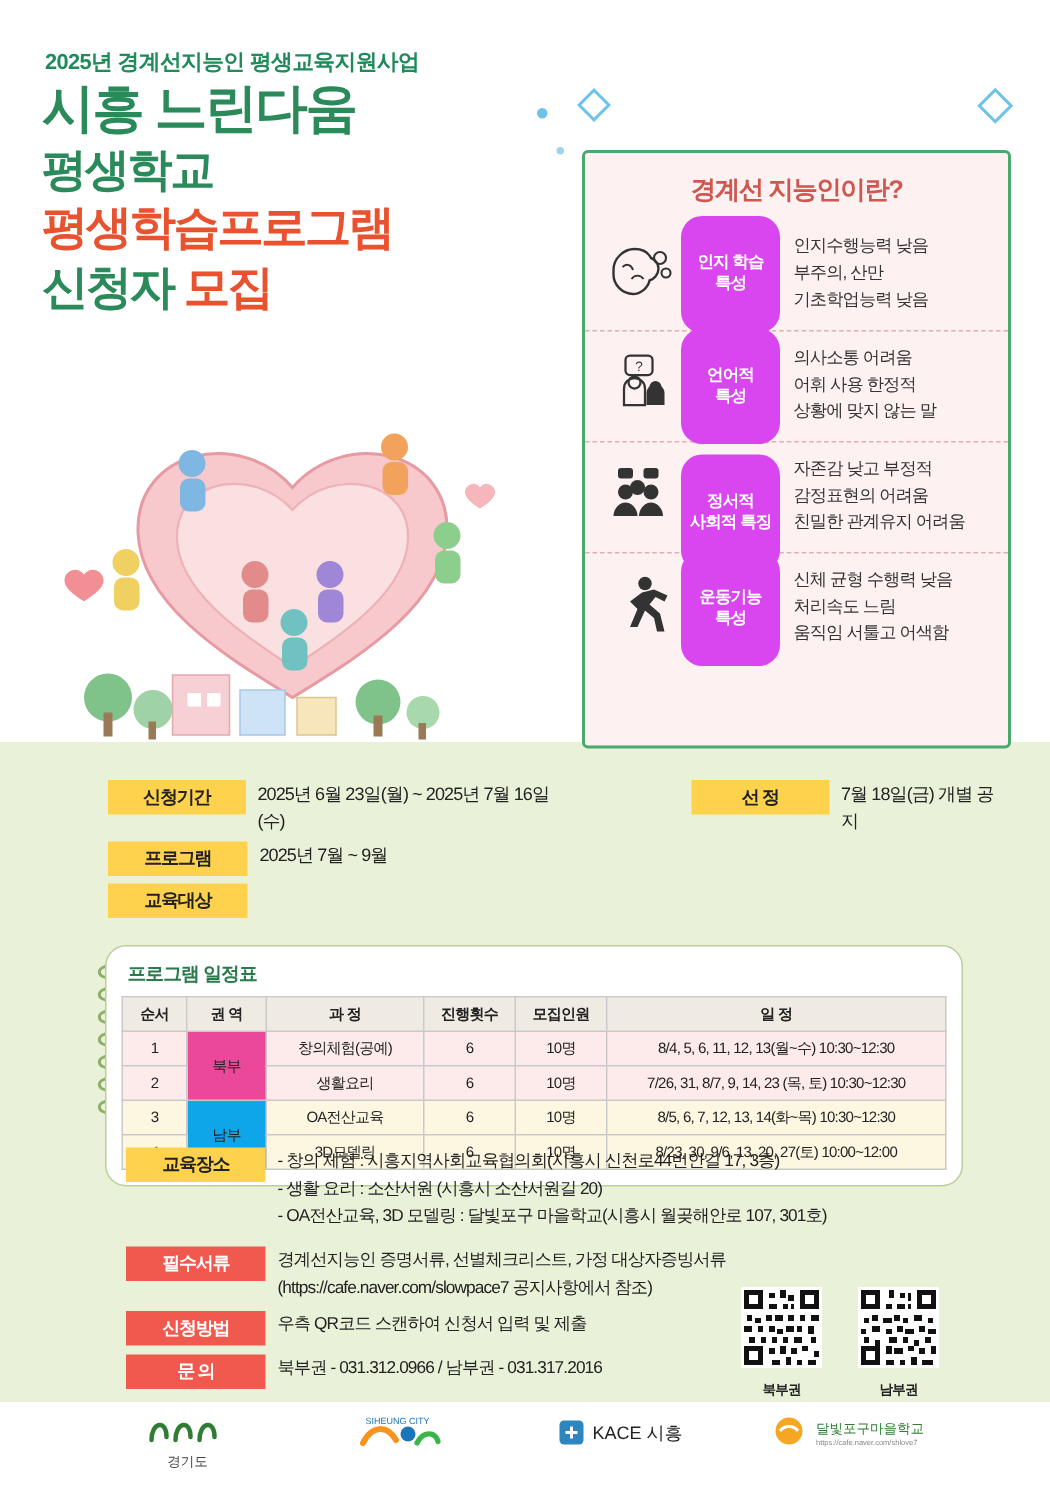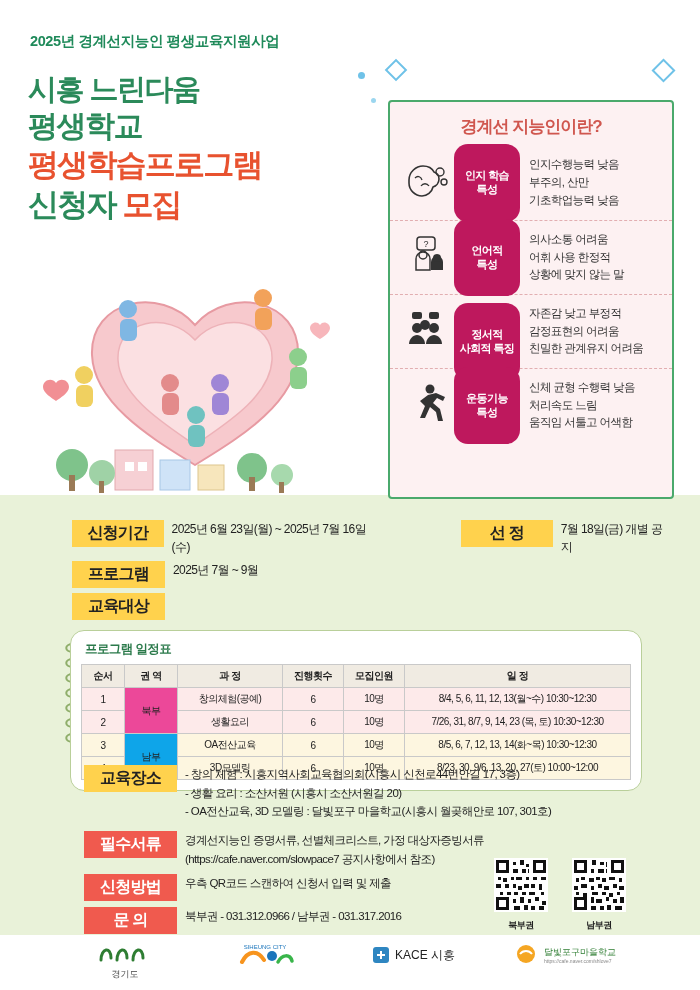--- a/index.html
+++ b/index.html
@@ -14,21 +14,21 @@
     position:absolute; inset:0;
     background:
       linear-gradient(#ffffff 0 495px, #e9f2d9 495px 935px, #ffffff 935px 990px);
   }
   
   .eyebrow {
     position:absolute; left:30px; top:32px;
     font-size:14.5px; font-weight:bold; color:#1f8a5a; letter-spacing:-0.4px;
   }
   .title-block { position:absolute; left:28px; top:52px; width:340px; }
-  .t1 { font-size:29px; font-weight:bold; color:#2b8a5a; line-height:1.22; letter-spacing:-1.5px;margin-top:20px; }
+  .t1 { font-size:35px; font-weight:bold; color:#2b8a5a; line-height:1.22; letter-spacing:-1.5px; }
   .t2 { font-size:30px; font-weight:bold; color:#2b8a5a; line-height:1.25; letter-spacing:-1.5px; }
   .t3 { font-size:31px; font-weight:bold; color:#e8522f; line-height:1.3; letter-spacing:-1.8px; }
   .t4 { font-size:31px; font-weight:bold; line-height:1.3; letter-spacing:-1.8px; }
   .t4 .a { color:#2b8a5a; }
   .t4 .b { color:#e8522f; }
 
   
   .diamond { position:absolute; border:2px solid #6fc2e8; transform:rotate(45deg); }
   .dot { position:absolute; border-radius:50%; }
 
@@ -38,33 +38,33 @@
     background:#fdf1f2; border:2px solid #4aa96c; border-radius:4px;
   }
   .infobox h2 {
     margin:0; padding:13px 0 8px; text-align:center;
     font-size:17px; font-weight:bold; color:#d0574f; letter-spacing:-1px;
   }
   .irow { display:flex; align-items:center; padding:4px 10px 4px 8px; height:74px; box-sizing:border-box; }
   .irow + .irow { border-top:1px dashed #e2aeb1; }
   .ico { width:56px; text-align:center; font-size:26px; color:#333; flex:0 0 56px; }
   .badge {
-    flex:0 0 62px; background:#be185d; color:#fff; border-radius:14px;
+    flex:0 0 62px; background:#d946ef; color:#fff; border-radius:14px;
     font-size:11px; font-weight:bold; text-align:center; padding:25px 2px; line-height:1.25;
     letter-spacing:-0.6px;
   }
   .idesc { flex:1; padding-left:9px; font-size:11.5px; color:#333; line-height:1.55; letter-spacing:-0.6px; }
 
   
   .illus { position:absolute; left:20px; top:265px; width:355px; height:230px; }
 
   
   .label {
     display:inline-block; background:#ffd24d; color:#222; font-weight:bold;
-    font-size:16px; text-align:center; padding:3px 0; width:93px; letter-spacing:-0.8px;
+    font-size:12px; text-align:center; padding:3px 0; width:93px; letter-spacing:-0.8px;font-family:Liberation Serif, serif;
   }
   .label.red { background:#f05a4e; color:#fff; }
   .meta { position:absolute; left:72px; top:520px; width:600px; }
   .mrow { display:flex; align-items:flex-start; margin-bottom:5px; }
   .mtxt { font-size:12px; color:#222; padding-left:8px; letter-spacing:-0.6px; line-height:1.5; }
   .note { font-size:9.5px; color:#555; letter-spacing:-0.5px; }
 
   
   .tablebox {
     position:absolute; left:70px; top:630px; width:572px;

